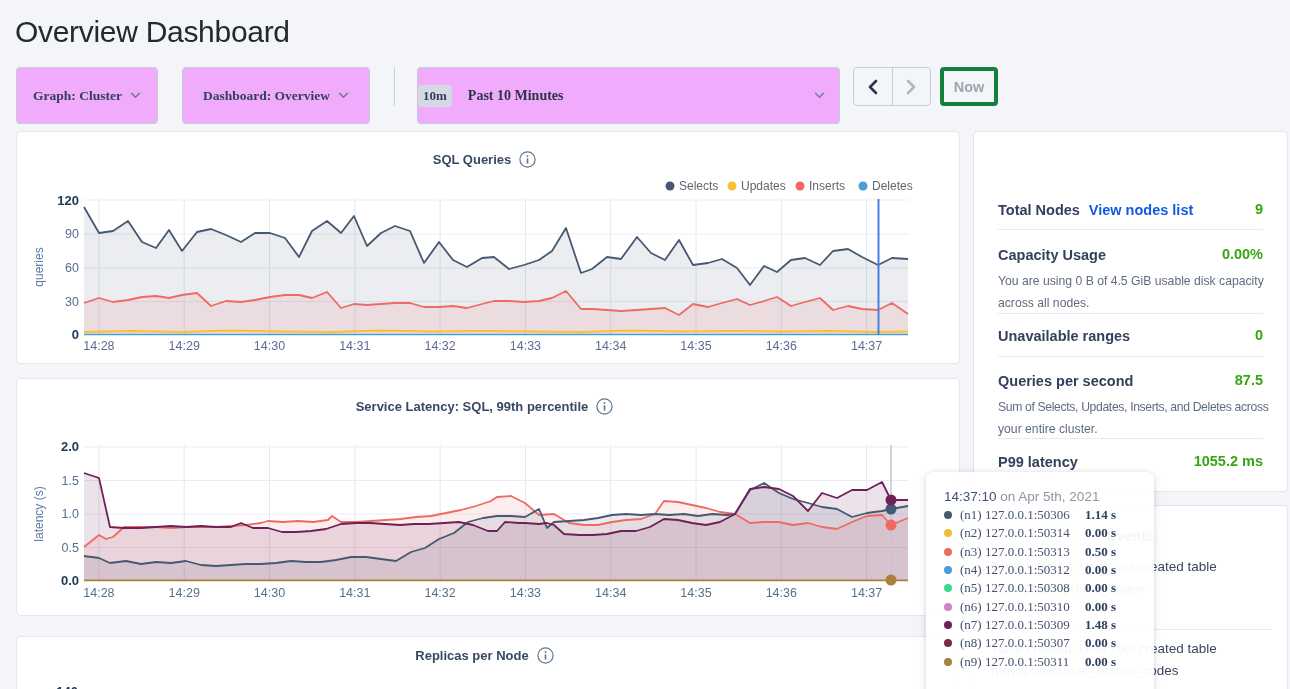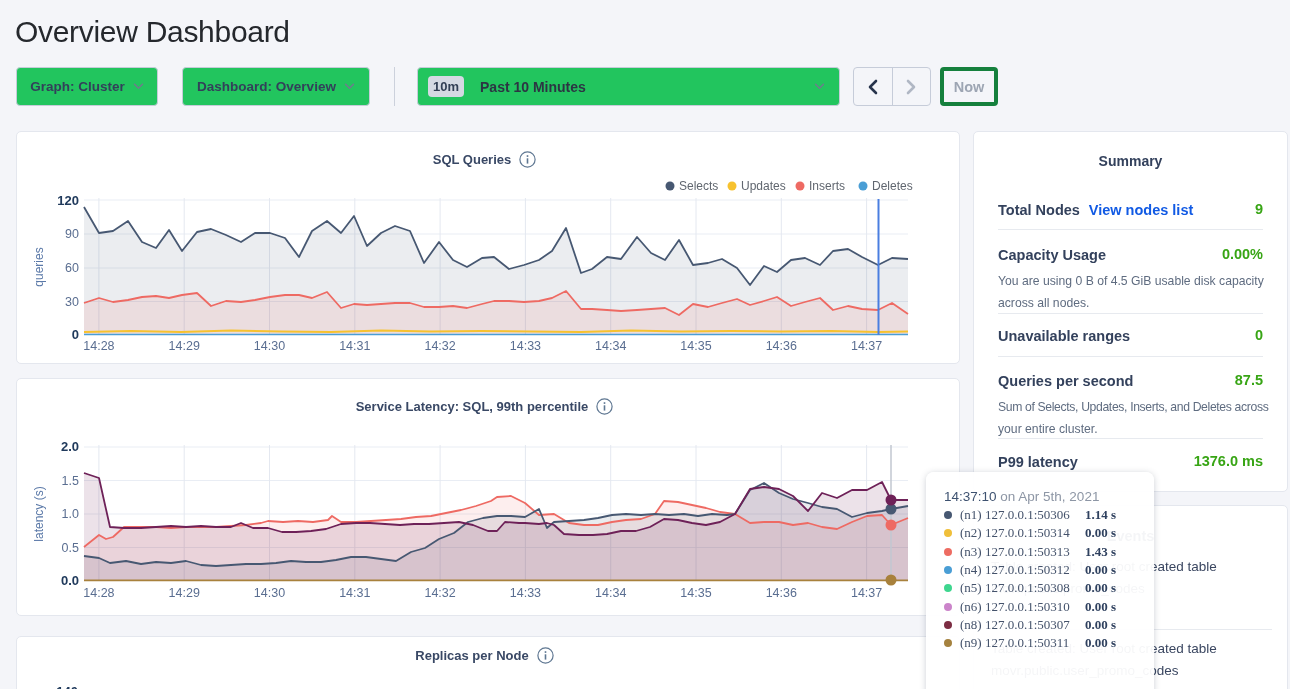--- a/index.html
+++ b/index.html
@@ -1,20 +1,20 @@
 <!DOCTYPE html>
 <html><head>
 <meta charset="utf-8">
 <style>
 * { margin:0; padding:0; box-sizing:border-box; }
 html,body { width:1290px; height:689px; overflow:hidden; }
 body { position:relative; background:#f4f5f9; font-family:"Liberation Sans",sans-serif; }
 .panel { position:absolute; background:#fff; border:1px solid #e4e7ee; border-radius:5px; }
 h1 { position:absolute; left:15px; top:15px; font-size:30px; font-weight:400; color:#25282d; letter-spacing:-0.3px; }
-.btn { position:absolute; top:67px; height:39px; background:#22c55e; border:1px solid #c6ccd9; border-radius:4px; display:flex; align-items:center; justify-content:center; font-weight:bold; font-size:13.5px; color:#33405a; gap:8px; }
+.btn { position:absolute; top:67px; height:57px; background:#f0abfc; border:1px solid #c6ccd9; border-radius:4px; display:flex; align-items:center; justify-content:center; font-weight:bold; font-size:13.5px; color:#33405a; gap:8px;font-family:Liberation Serif, serif; }
 .vr { position:absolute; left:394px; top:67px; width:1px; height:39px; background:#ccd1dc; }
 .badge { background:#d5d9e3; border-radius:4px; padding:3px 5px; font-weight:bold; font-size:13px; color:#333f55; }
 .chev { width:11px; height:7px; }
 .arrbox { position:absolute; left:853px; top:67px; width:78px; height:39px; border:1px solid #c6ccd9; border-radius:4px; display:flex; }
 .arrbox > div { flex:1; display:flex; align-items:center; justify-content:center; }
 .arrbox > div:first-child { border-right:1px solid #c6ccd9; }
 .nowbtn { position:absolute; left:940px; top:67px; width:58px; height:39px; border:4px solid #15803d; border-radius:4px; display:flex; align-items:center; justify-content:center; font-weight:bold; font-size:14.5px; color:#9da5b3; }
 .ctitle { position:absolute; width:100%; display:flex; align-items:center; justify-content:center; gap:8px; font-weight:bold; font-size:13px; color:#394865; padding-right:7px; }
 .chartsvg { position:absolute; left:0; top:0; }
 .srow { position:absolute; left:24px; right:24px; }
@@ -37,21 +37,21 @@
 
 <div class="btn" style="left:16px;width:142px;">Graph: Cluster
 <svg class="chev" viewBox="0 0 12 8">
       <path d="M1.5 1.5 L6 6 L10.5 1.5" fill="none" stroke="#707b8d" stroke-width="1.8" stroke-linecap="round"></path>
     </svg></div>
 <div class="btn" style="left:182px;width:188px;">Dashboard: Overview
 <svg class="chev" viewBox="0 0 12 8">
       <path d="M1.5 1.5 L6 6 L10.5 1.5" fill="none" stroke="#707b8d" stroke-width="1.8" stroke-linecap="round"></path>
     </svg></div>
 <div class="vr"></div>
-<div class="btn" style="left:417px;width:423px;justify-content:flex-start;padding-left:10px;gap:16px;">
+<div class="btn" style="left:417px;width:423px;justify-content:flex-start;gap:16px;">
 <span class="badge">10m</span>
     <span style="font-size:14px;color:#2c3543;">Past 10 Minutes</span>
 <svg class="chev" viewBox="0 0 12 8" style="position:absolute;right:14px;">
       <path d="M1.5 1.5 L6 6 L10.5 1.5" fill="none" stroke="#707b8d" stroke-width="1.6" stroke-linecap="round"></path>
     </svg>
 </div>
 <div class="arrbox">
   <div>
       <svg width="11" height="16" viewBox="0 0 11 16">
         <path d="M9 2 L3 8 L9 14" fill="none" stroke="#27344c" stroke-width="2.6" stroke-linecap="round" stroke-linejoin="round"></path>
@@ -205,48 +205,48 @@
     <svg width="17" height="17" viewBox="0 0 17 17">
         <circle cx="8.5" cy="8.5" r="7.6" fill="none" stroke="#5f7792" stroke-width="1.2"></circle>
         <rect x="7.7" y="7.3" width="1.6" height="5.3" fill="#5f7792"></rect>
         <rect x="7.7" y="4.2" width="1.6" height="1.7" fill="#5f7792"></rect>
       </svg>
   </div>
   <div style="position:absolute;left:24px;top:47px;width:37px;text-align:right;font-weight:bold;font-size:13px;color:#203a5c;">140</div>
 </div>
 
 <div class="panel" style="left:973px;top:131px;width:315px;height:361px;">
-  <div style="position:absolute;top:21px;width:100%;text-align:center;font-weight:bold;font-size:14px;color:#33415c;">Summary</div>
   <div class="srow" style="top:69px;"><span class="slabel">Total Nodes</span>&nbsp;&nbsp;<span class="link">View nodes list</span><span class="sval">9</span></div>
   <div class="sdiv" style="top:97px;"></div>
   <div class="srow" style="top:114px;"><span class="slabel">Capacity Usage</span><span class="sval">0.00%</span>
     <div class="ssub">You are using 0 B of 4.5 GiB usable disk capacity<br>across all nodes.</div>
   </div>
   <div class="sdiv" style="top:181px;"></div>
   <div class="srow" style="top:195px;"><span class="slabel">Unavailable ranges</span><span class="sval">0</span></div>
   <div class="sdiv" style="top:224px;"></div>
   <div class="srow" style="top:240px;"><span class="slabel">Queries per second</span><span class="sval">87.5</span>
     <div class="ssub"><span style="letter-spacing:-0.35px;margin-top:33px;">Sum of Selects, Updates, Inserts, and Deletes across</span><br>your entire cluster.</div>
   </div>
   <div class="sdiv" style="top:306px;"></div>
-  <div class="srow" style="top:321px;"><span class="slabel">P99 latency</span><span class="sval">1376.0 ms</span></div>
+  <div class="srow" style="top:321px;"><span class="slabel">P99 latency</span><span class="sval">1055.2 ms</span></div>
 </div>
 
 <div class="panel" style="left:973px;top:505px;width:315px;height:220px;">
   <div style="position:absolute;top:22px;width:100%;text-align:center;font-weight:bold;font-size:14.5px;color:#33415c;">Events</div>
   <div class="ev" style="left:17px;top:50px;width:300px;">Table created: User root created table movr.public.promo_codes</div>
   <div class="sdiv" style="left:15px;right:15px;top:123px;"></div>
   <div class="ev" style="left:17px;top:132px;width:300px;">Table created: User root created table movr.public.user_promo_codes</div>
 </div>
 
 <div class="tooltip">
   <div class="thead">14:37:10 <span>on Apr 5th, 2021</span></div>
   <div style="margin-top:2px;font-family:Liberation Serif, serif;">
     <div class="trow"><span class="dot" style="background:#475872"></span>(n1) 127.0.0.1:50306<b>1.14 s</b></div>
     <div class="trow"><span class="dot" style="background:#f0bf3a"></span>(n2) 127.0.0.1:50314<b>0.00 s</b></div>
-    <div class="trow"><span class="dot" style="background:#ed6c62"></span>(n3) 127.0.0.1:50313<b>1.43 s</b></div>
+    <div class="trow"><span class="dot" style="background:#ed6c62"></span>(n3) 127.0.0.1:50313<b>0.50 s</b></div>
     <div class="trow"><span class="dot" style="background:#4a9ed5"></span>(n4) 127.0.0.1:50312<b>0.00 s</b></div>
     <div class="trow"><span class="dot" style="background:#3ed68f"></span>(n5) 127.0.0.1:50308<b>0.00 s</b></div>
     <div class="trow"><span class="dot" style="background:#cb84ca"></span>(n6) 127.0.0.1:50310<b>0.00 s</b></div>
+    <div class="trow"><span class="dot" style="background:#6e2158"></span>(n7) 127.0.0.1:50309<b>1.48 s</b></div>
     <div class="trow"><span class="dot" style="background:#7c2d43"></span>(n8) 127.0.0.1:50307<b>0.00 s</b></div>
     <div class="trow"><span class="dot" style="background:#a5823f"></span>(n9) 127.0.0.1:50311<b>0.00 s</b></div>
   </div>
 </div>
 
 </body></html>

